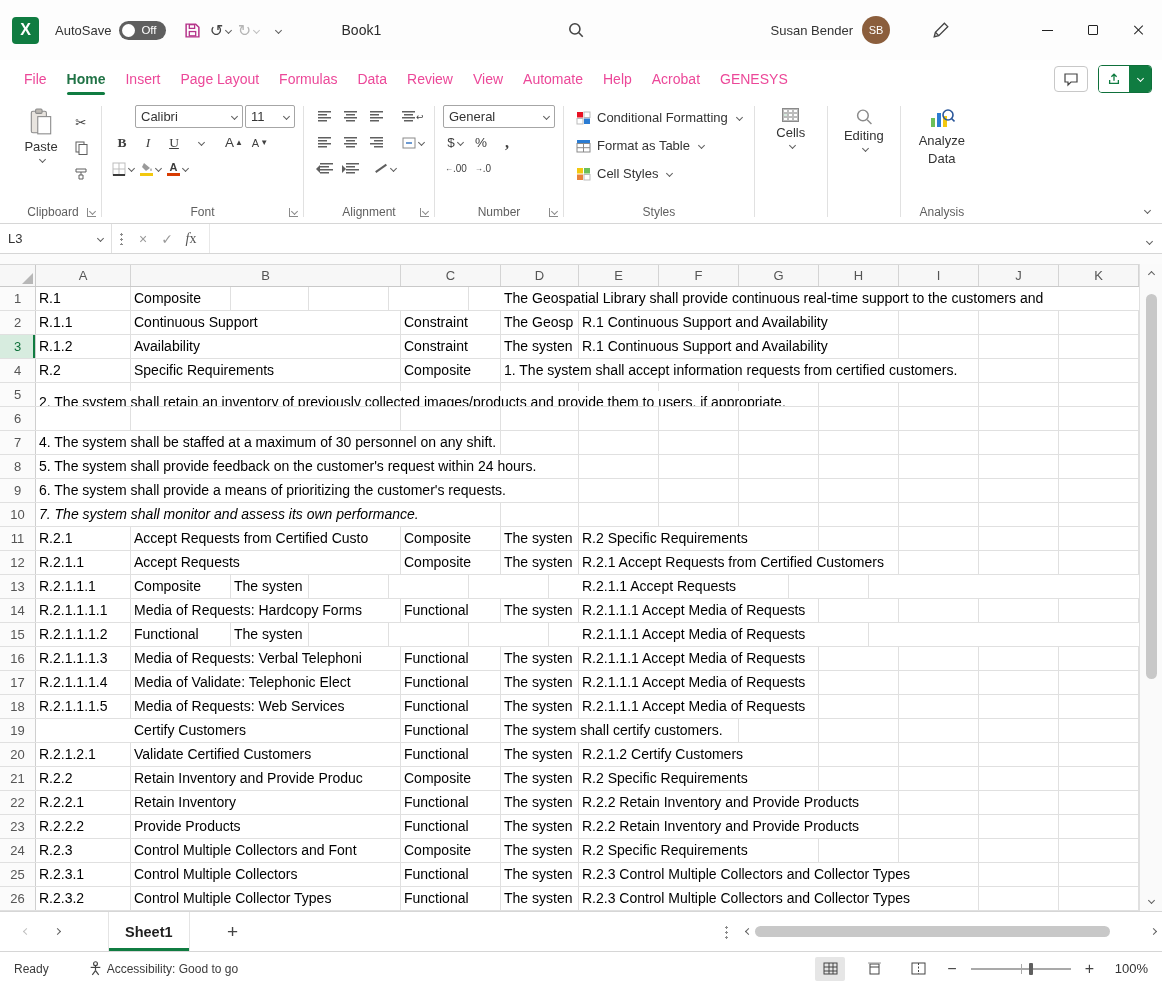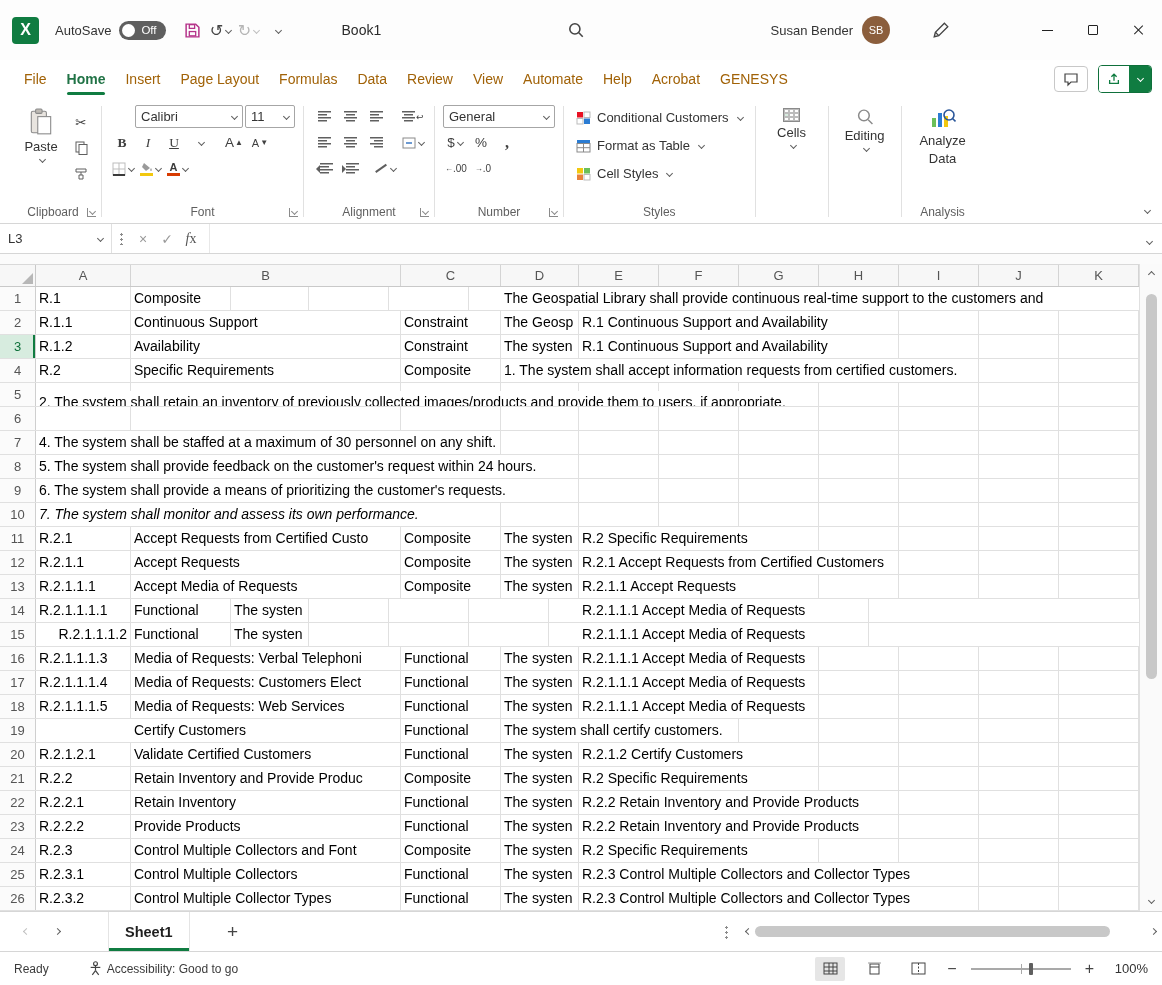--- a/index.html
+++ b/index.html
@@ -27,21 +27,21 @@
 .winbtn{width:46px;height:60px;display:flex;align-items:center;justify-content:center;color:#222;}
 .ico-min{width:11px;border-top:1.2px solid #222;}
 .ico-max{width:10px;height:10px;border:1.2px solid #222;border-radius:1px;}
 .ico-close{position:relative;width:12px;height:12px;}
 .ico-close::before,.ico-close::after{content:"";position:absolute;left:5px;top:0;width:1.3px;height:12px;background:#222;}
 .ico-close::before{transform:rotate(45deg);}
 .ico-close::after{transform:rotate(-45deg);}
 
 
 .tabrow{height:38px;display:flex;align-items:center;padding:0 10px 0 14px;background:#fff;}
-.rtab{padding:0 10px;font-size:14px;color:#a16207;height:38px;display:flex;align-items:center;position:relative;}
+.rtab{padding:0 10px;font-size:14px;color:#ec4899;height:38px;display:flex;align-items:center;position:relative;}
 .rtab.active{font-weight:bold;color:#217346;}
 .rtab.active::after{content:"";position:absolute;left:10px;right:10px;bottom:3px;height:3px;background:#107c41;border-radius:2px;}
 .tabrow .right{margin-left:auto;display:flex;align-items:center;gap:10px;}
 .commentbtn{width:34px;height:26px;border:1px solid #c8c8c8;border-radius:4px;display:flex;align-items:center;justify-content:center;background:#fff;}
 .sharebtn{display:flex;align-items:center;height:28px;border-radius:4px;overflow:hidden;border:1px solid #0f703b;}
 .sharebtn .seg1{width:30px;height:100%;background:#fff;display:flex;align-items:center;justify-content:center;}
 .sharebtn .seg2{width:22px;height:100%;background:#107c41;display:flex;align-items:center;justify-content:center;}
 .sharebtn .seg2 .chev{border-color:#fff;margin:0 0 2px 0;}
 
 
@@ -416,21 +416,21 @@
   <div class="rgroup">
     <div class="gbody">
       <div class="stack">
         <span class="stylbtn">
           <svg class="lic" width="15" height="14" viewBox="0 0 15 14">
               <rect x="1" y="1" width="6" height="5.5" fill="#e81123"></rect>
               <rect x="8" y="1" width="6" height="5.5" fill="#fff" stroke="#bbb"></rect>
               <rect x="1" y="7.5" width="6" height="5.5" fill="#fff" stroke="#bbb"></rect>
               <rect x="8" y="7.5" width="6" height="5.5" fill="#2b7cd3"></rect>
             </svg>
-          <span>Conditional Customers</span>
+          <span>Conditional Formatting</span>
           <span class="chev"></span>
         </span>
         <span class="stylbtn">
           <svg class="lic" width="15" height="14" viewBox="0 0 15 14">
               <rect x="1" y="1" width="13" height="3.5" fill="#2b7cd3"></rect>
               <rect x="1" y="4.5" width="13" height="8.5" fill="#fff" stroke="#8a8a8a"></rect>
               <line x1="1" y1="8.7" x2="14" y2="8.7" stroke="#8a8a8a"></line>
               <line x1="7.5" y1="4.5" x2="7.5" y2="13" stroke="#8a8a8a"></line>
             </svg>
           <span>Format as Table</span>
@@ -745,53 +745,53 @@
             <div class="cell" style="width: 80px;"></div>
             <div class="cell" style="width: 80px;"></div>
             <div class="cell" style="width: 80px;"></div>
             <div class="ovl" style="left: 543px;">R.2.1 Accept Requests from Certified Customers</div>
           </div>
         </div>
         <div class="grow">
           <div class="rhdr">13</div>
           <div class="cells">
             <div class="cell" style="width: 95px;">R.2.1.1.1</div>
-            <div class="cell" style="width: 270px;">Accept Media of Requests</div>
             <div class="cell" style="width: 100px;">Composite</div>
             <div class="cell" style="width: 78px;">The systen</div>
             <div class="cell" style="width: 80px;"></div>
             <div class="cell" style="width: 80px;"></div>
             <div class="cell" style="width: 80px;"></div>
             <div class="cell" style="width: 80px;"></div>
             <div class="cell" style="width: 80px;"></div>
             <div class="cell" style="width: 80px;"></div>
             <div class="cell" style="width: 80px;"></div>
             <div class="ovl" style="left: 543px;">R.2.1.1 Accept Requests</div>
           </div>
         </div>
         <div class="grow">
           <div class="rhdr">14</div>
           <div class="cells">
             <div class="cell" style="width: 95px;">R.2.1.1.1.1</div>
+            <div class="cell" style="width: 270px;">Media of Requests: Hardcopy Forms</div>
             <div class="cell" style="width: 100px;">Functional</div>
             <div class="cell" style="width: 78px;">The systen</div>
             <div class="cell" style="width: 80px;"></div>
             <div class="cell" style="width: 80px;"></div>
             <div class="cell" style="width: 80px;"></div>
             <div class="cell" style="width: 80px;"></div>
             <div class="cell" style="width: 80px;"></div>
             <div class="cell" style="width: 80px;"></div>
             <div class="cell" style="width: 80px;"></div>
             <div class="ovl" style="left: 543px;">R.2.1.1.1 Accept Media of Requests</div>
           </div>
         </div>
         <div class="grow">
           <div class="rhdr">15</div>
           <div class="cells">
-            <div class="cell" style="width: 95px; text-align: right;">R.2.1.1.1.2</div>
+            <div class="cell" style="width: 95px;">R.2.1.1.1.2</div>
             <div class="cell" style="width: 100px;">Functional</div>
             <div class="cell" style="width: 78px;">The systen</div>
             <div class="cell" style="width: 80px;"></div>
             <div class="cell" style="width: 80px;"></div>
             <div class="cell" style="width: 80px;"></div>
             <div class="cell" style="width: 80px;"></div>
             <div class="cell" style="width: 80px;"></div>
             <div class="cell" style="width: 80px;"></div>
             <div class="cell" style="width: 80px;"></div>
             <div class="ovl" style="left: 543px;">R.2.1.1.1 Accept Media of Requests</div>
@@ -811,21 +811,21 @@
             <div class="cell" style="width: 80px;"></div>
             <div class="cell" style="width: 80px;"></div>
             <div class="cell" style="width: 80px;"></div>
             <div class="ovl" style="left: 543px;">R.2.1.1.1 Accept Media of Requests</div>
           </div>
         </div>
         <div class="grow">
           <div class="rhdr">17</div>
           <div class="cells">
             <div class="cell" style="width: 95px;">R.2.1.1.1.4</div>
-            <div class="cell" style="width: 270px;">Media of Requests: Customers Elect</div>
+            <div class="cell" style="width: 270px;">Media of Validate: Telephonic Elect</div>
             <div class="cell" style="width: 100px;">Functional</div>
             <div class="cell" style="width: 78px;">The systen</div>
             <div class="cell" style="width: 80px;"></div>
             <div class="cell" style="width: 80px;"></div>
             <div class="cell" style="width: 80px;"></div>
             <div class="cell" style="width: 80px;"></div>
             <div class="cell" style="width: 80px;"></div>
             <div class="cell" style="width: 80px;"></div>
             <div class="cell" style="width: 80px;"></div>
             <div class="ovl" style="left: 543px;">R.2.1.1.1 Accept Media of Requests</div>

